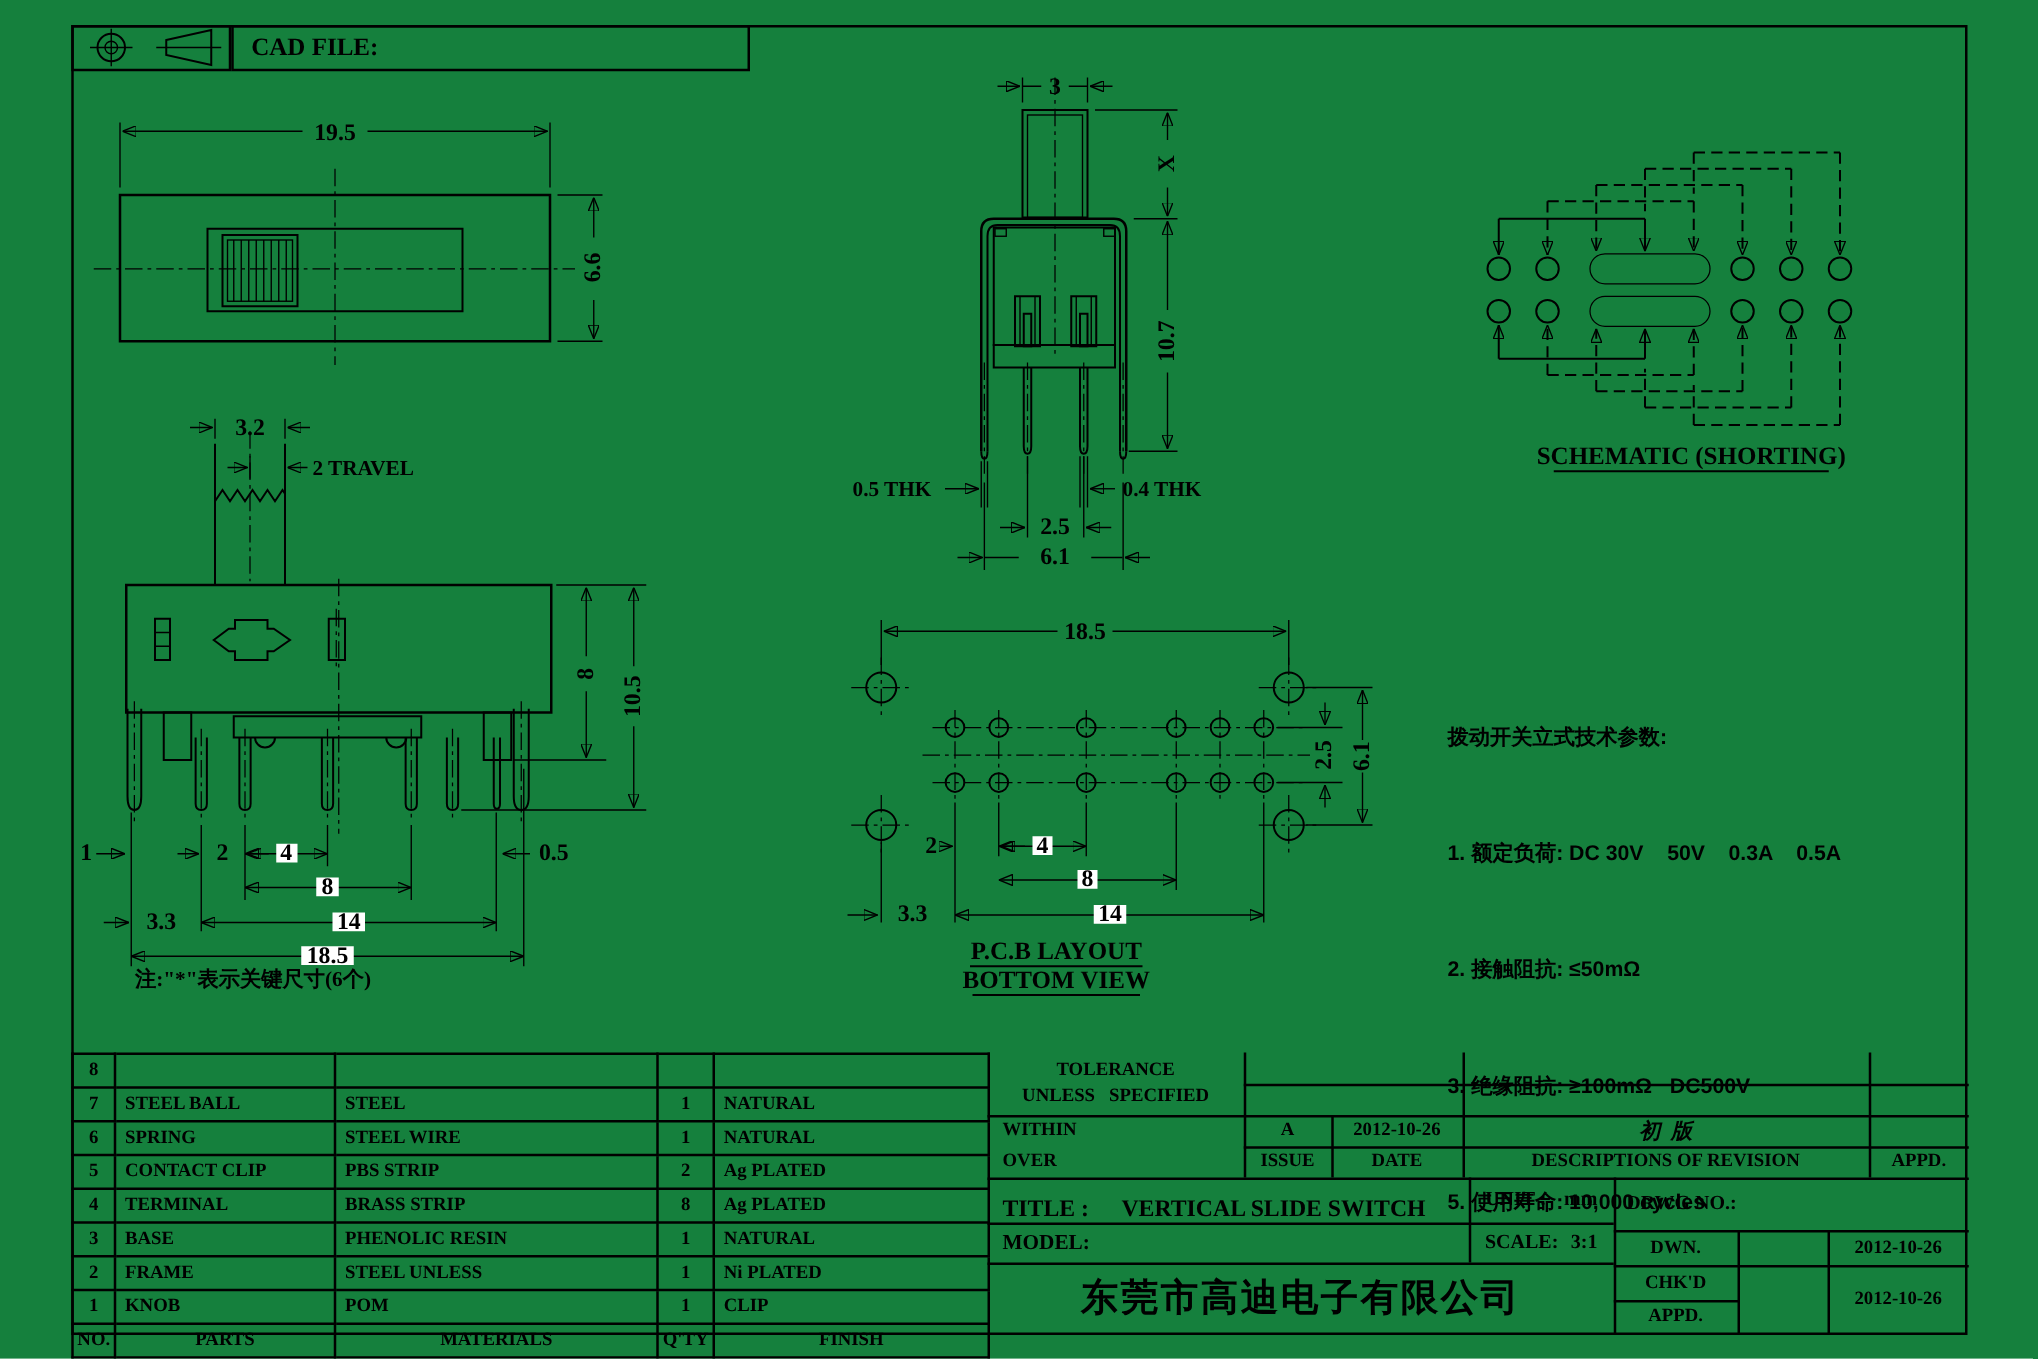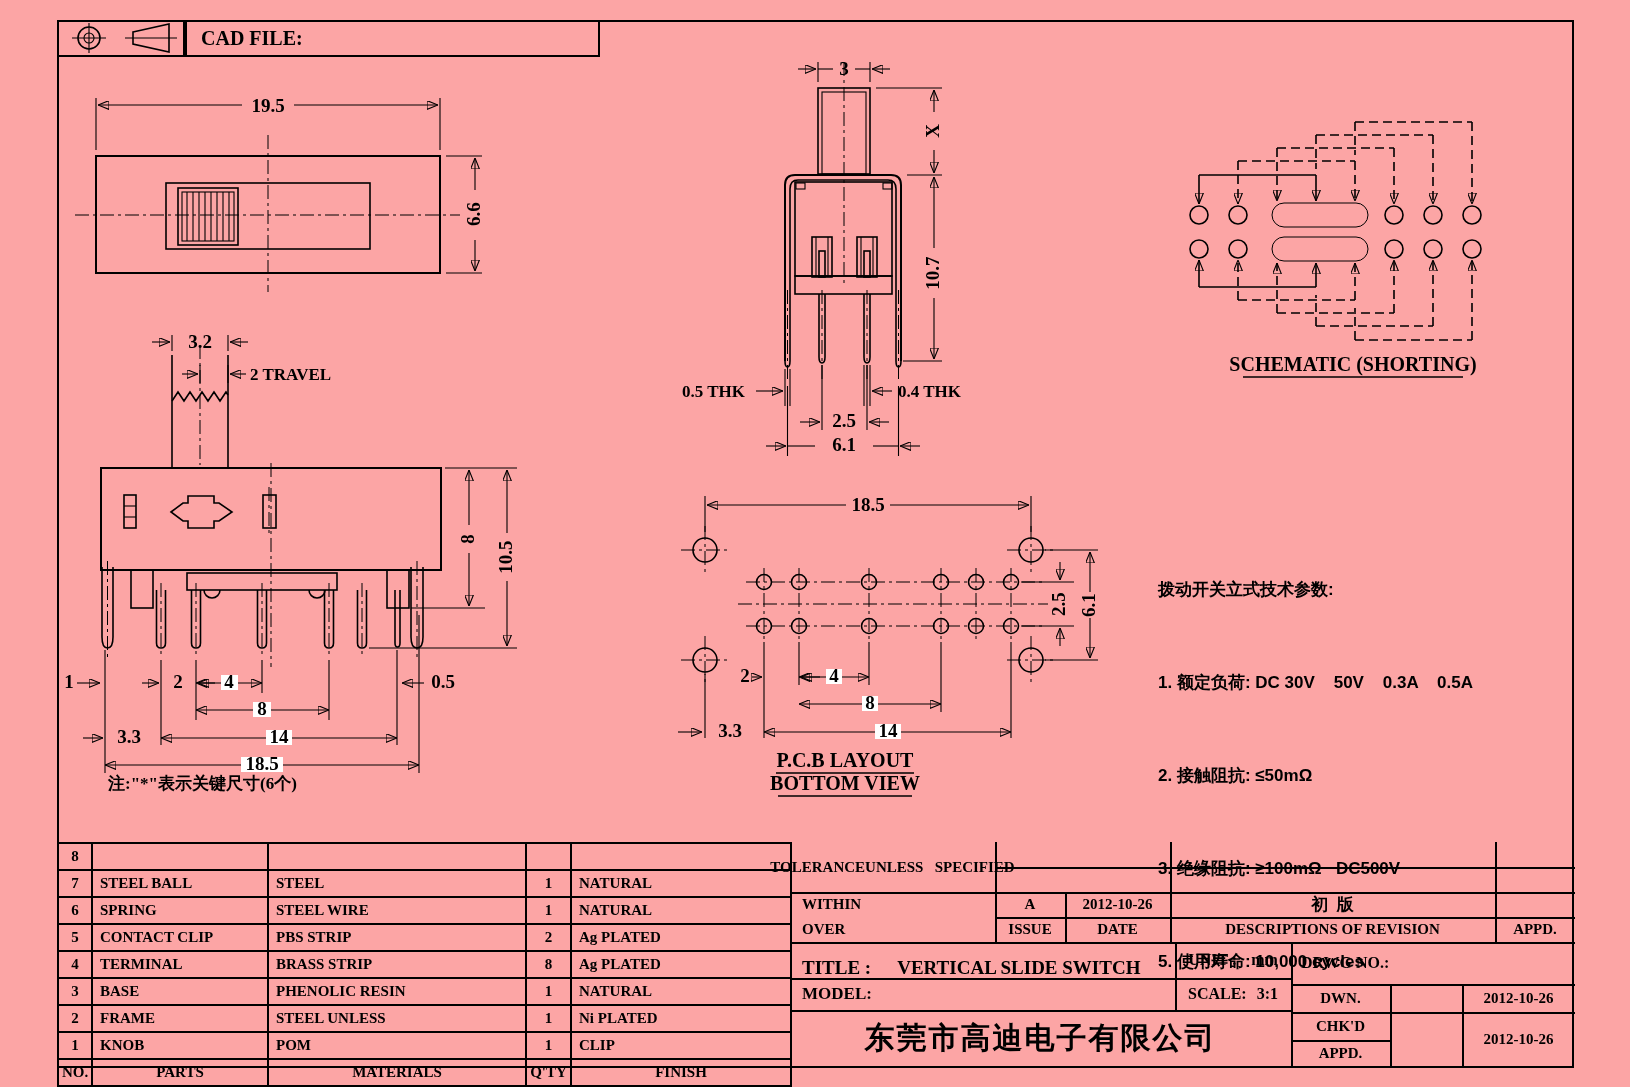--- a/index.html
+++ b/index.html
@@ -1,16 +1,16 @@
 <!DOCTYPE html>
 <html><head>
 <meta charset="utf-8">
 <style>
   html,body{margin:0;padding:0;background:#fff}
-  #sheet{position:relative;width:1630px;height:1087px;background:#fca5a5;overflow:hidden;
+  #sheet{position:relative;width:1630px;height:1087px;background:#15803d;overflow:hidden;
          font-family:"Liberation Serif",serif;color:#000}
   .abs{position:absolute}
   
   #frame{left:57px;top:20px;width:1517px;height:1048px;border:2.5px solid #000;box-sizing:border-box}
   #symbox{left:57px;top:20px;width:128px;height:37px;border:2px solid #000;box-sizing:border-box}
   #cadbox{left:185px;top:20px;width:415px;height:37px;border:2px solid #000;box-sizing:border-box;
           font:bold 20px "Liberation Serif",serif;line-height:33px;padding-left:14px}
   
   svg line,svg path,svg rect,svg circle,svg polyline,svg polygon{stroke:#000;fill:none}
   .l{stroke-width:2px}
@@ -505,29 +505,29 @@
     <div class="hl" style="top:25px;left:938px;width:580px"></div>
     <div class="hl" style="top:50px;left:733px;width:785px"></div>
     <div class="hl" style="top:75px;left:938px;width:580px"></div>
     <div class="hl" style="top:100px;left:733px;width:785px"></div>
     <div class="hl" style="top:136px;left:733px;width:501px"></div>
     <div class="hl" style="top:142px;left:1234px;width:284px"></div>
     <div class="hl" style="top:168px;left:733px;width:501px"></div>
     <div class="hl" style="top:170px;left:1234px;width:284px"></div>
     <div class="hl" style="top:198px;left:1234px;width:101px"></div>
 
-    <div class="tb" style="left:733px;top:0;width:205px;height:50px;flex-direction:row;line-height:21px">
+    <div class="tb" style="left:733px;top:0;width:205px;height:50px;flex-direction:column;line-height:21px">
       <div>TOLERANCE</div>
       <div>UNLESS   SPECIFIED</div>
     </div>
     <div class="tb left" style="left:733px;top:50px;width:205px;height:25px;padding-left:12px">WITHIN</div>
     <div class="tb left" style="left:733px;top:75px;width:205px;height:25px;padding-left:12px">OVER</div>
     <div class="tb" style="left:938px;top:50px;width:70px;height:25px">A</div>
     <div class="tb" style="left:1008px;top:50px;width:105px;height:25px">2012-10-26</div>
-    <div class="tb" style="left:1113px;top:50px;width:325px;height:25px;font-size:17px">初  版</div>
+    <div class="tb" style="left:1113px;top:50px;width:325px;height:25px;font-style:italic;font-size:17px">初  版</div>
     <div class="tb" style="left:938px;top:75px;width:70px;height:25px">ISSUE</div>
     <div class="tb" style="left:1008px;top:75px;width:105px;height:25px">DATE</div>
     <div class="tb" style="left:1113px;top:75px;width:325px;height:25px">DESCRIPTIONS OF REVISION</div>
     <div class="tb" style="left:1438px;top:75px;width:80px;height:25px">APPD.</div>
     <div class="tb left" style="left:733px;top:100px;width:385px;height:52px;padding-left:12px;font-size:19px">
       <span>TITLE :</span>
       <span style="margin-left:26px">VERTICAL SLIDE SWITCH</span>
     </div>
     <div class="tb" style="left:1118px;top:100px;width:116px;height:36px;font-size:16px">
       <span>UNIT :</span>

